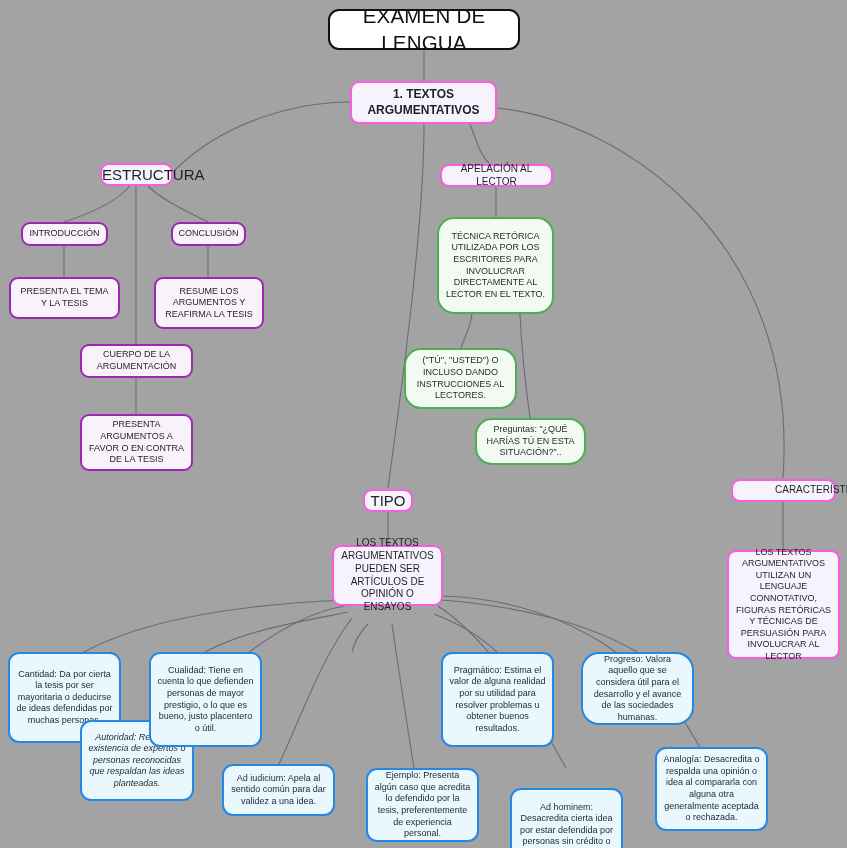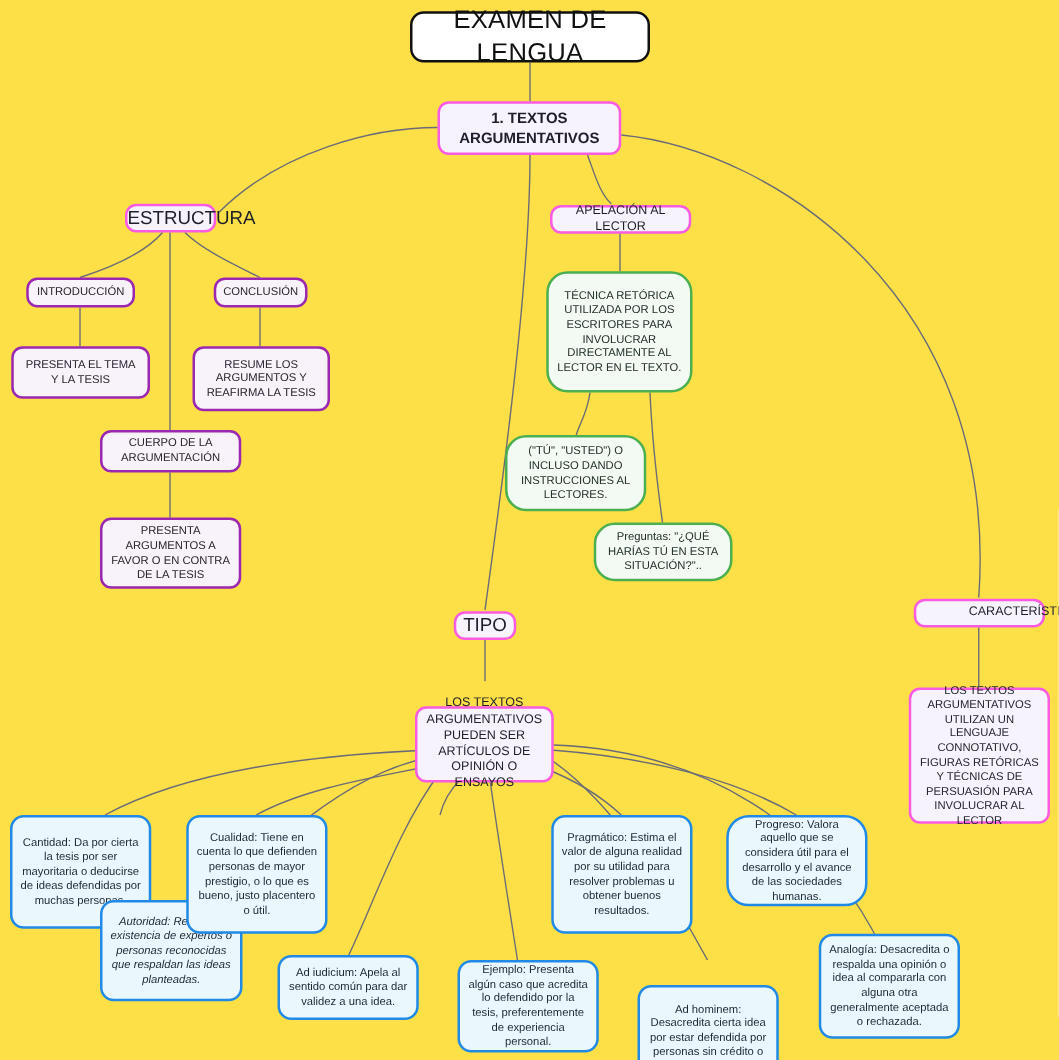--- a/index.html
+++ b/index.html
@@ -1,17 +1,17 @@
 <!DOCTYPE html>
 <html><head>
 <meta charset="utf-8">
 <style>
   html,body{margin:0;padding:0;background:#ffffff;}
   body{font-family:"Liberation Sans","DejaVu Sans",sans-serif;}
-  #canvas{position:relative;width:847px;height:848px;background:#fde047;overflow:hidden;}
+  #canvas{position:relative;width:847px;height:848px;background:#a3a3a3;overflow:hidden;}
   #edges{position:absolute;left:0;top:0;width:847px;height:848px;pointer-events:none;}
 
   .node{position:absolute;box-sizing:border-box;display:flex;align-items:center;justify-content:center;
         text-align:center;border-radius:9px;border-width:2px;border-style:solid;}
   .node .txt{display:block;width:100%;padding:0 6px;line-height:1.28;}
 
   
   .n-root{border-color:#111111;border-width:2.5px;background:#ffffff;border-radius:11px;
           font-size:20.5px;letter-spacing:.2px;color:#111;}
 
@@ -139,21 +139,21 @@
   </div>
 
   <div class="node n-green fs9" style="left:404px;top:348px;width:113px;height:61px;">
     <span class="txt">("TÚ", "USTED") O INCLUSO DANDO INSTRUCCIONES AL LECTORES.</span>
   </div>
 
   <div class="node n-green fs9" style="left:475px;top:418px;width:111px;height:47px;">
     <span class="txt">Preguntas: "¿QUÉ HARÍAS TÚ EN ESTA SITUACIÓN?"..</span>
   </div>
 
-  <div class="node n-pink fs10" style="left:332px;top:545px;width:111px;height:61px;margin-top:20px;">
+  <div class="node n-pink fs10" style="left:332px;top:545px;width:111px;height:61px;">
     <span class="txt">LOS TEXTOS ARGUMENTATIVOS PUEDEN SER ARTÍCULOS DE OPINIÓN O ENSAYOS</span>
   </div>
 
   <div class="node n-pink fs9" style="left:727px;top:550px;width:113px;height:109px;">
     <span class="txt">LOS TEXTOS ARGUMENTATIVOS UTILIZAN UN LENGUAJE CONNOTATIVO, FIGURAS RETÓRICAS Y TÉCNICAS DE PERSUASIÓN PARA INVOLUCRAR AL LECTOR</span>
   </div>
 
   <div class="node n-blue fs9" style="left:8px;top:652px;width:113px;height:91px;">
     <span class="txt">Cantidad: Da por cierta la tesis por ser mayoritaria o deducirse de ideas defendidas por muchas personas.</span>
   </div>

